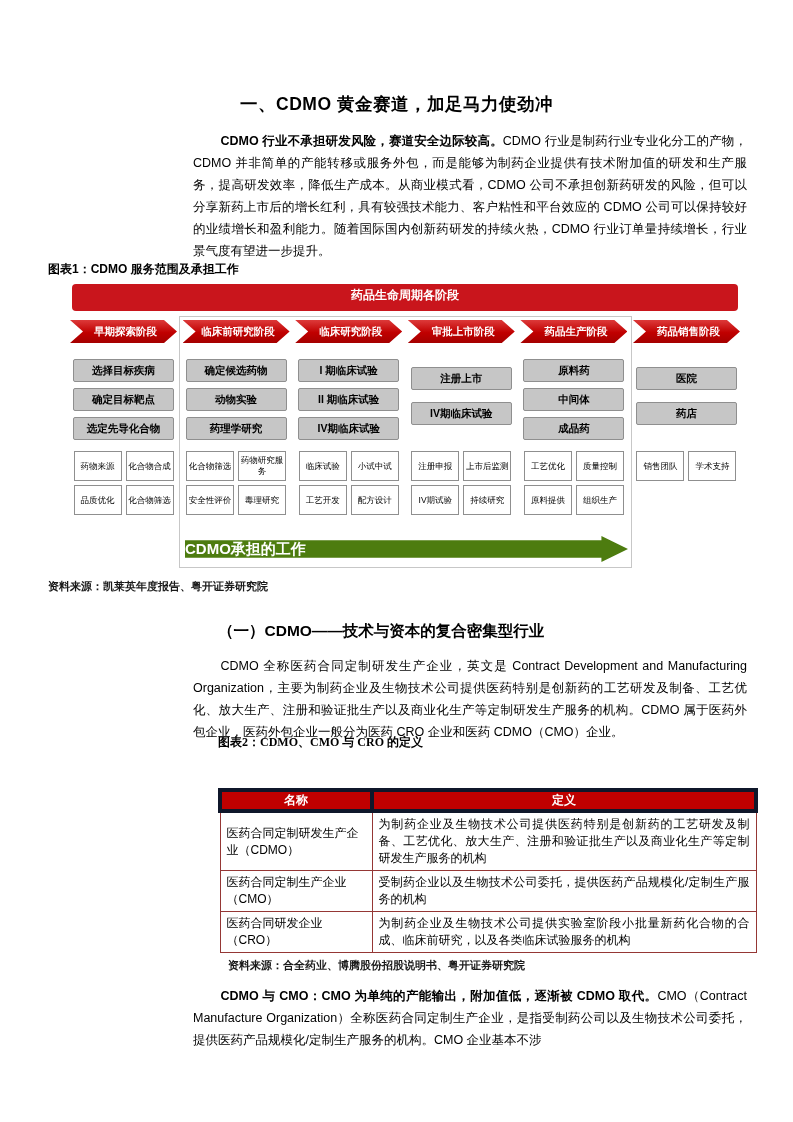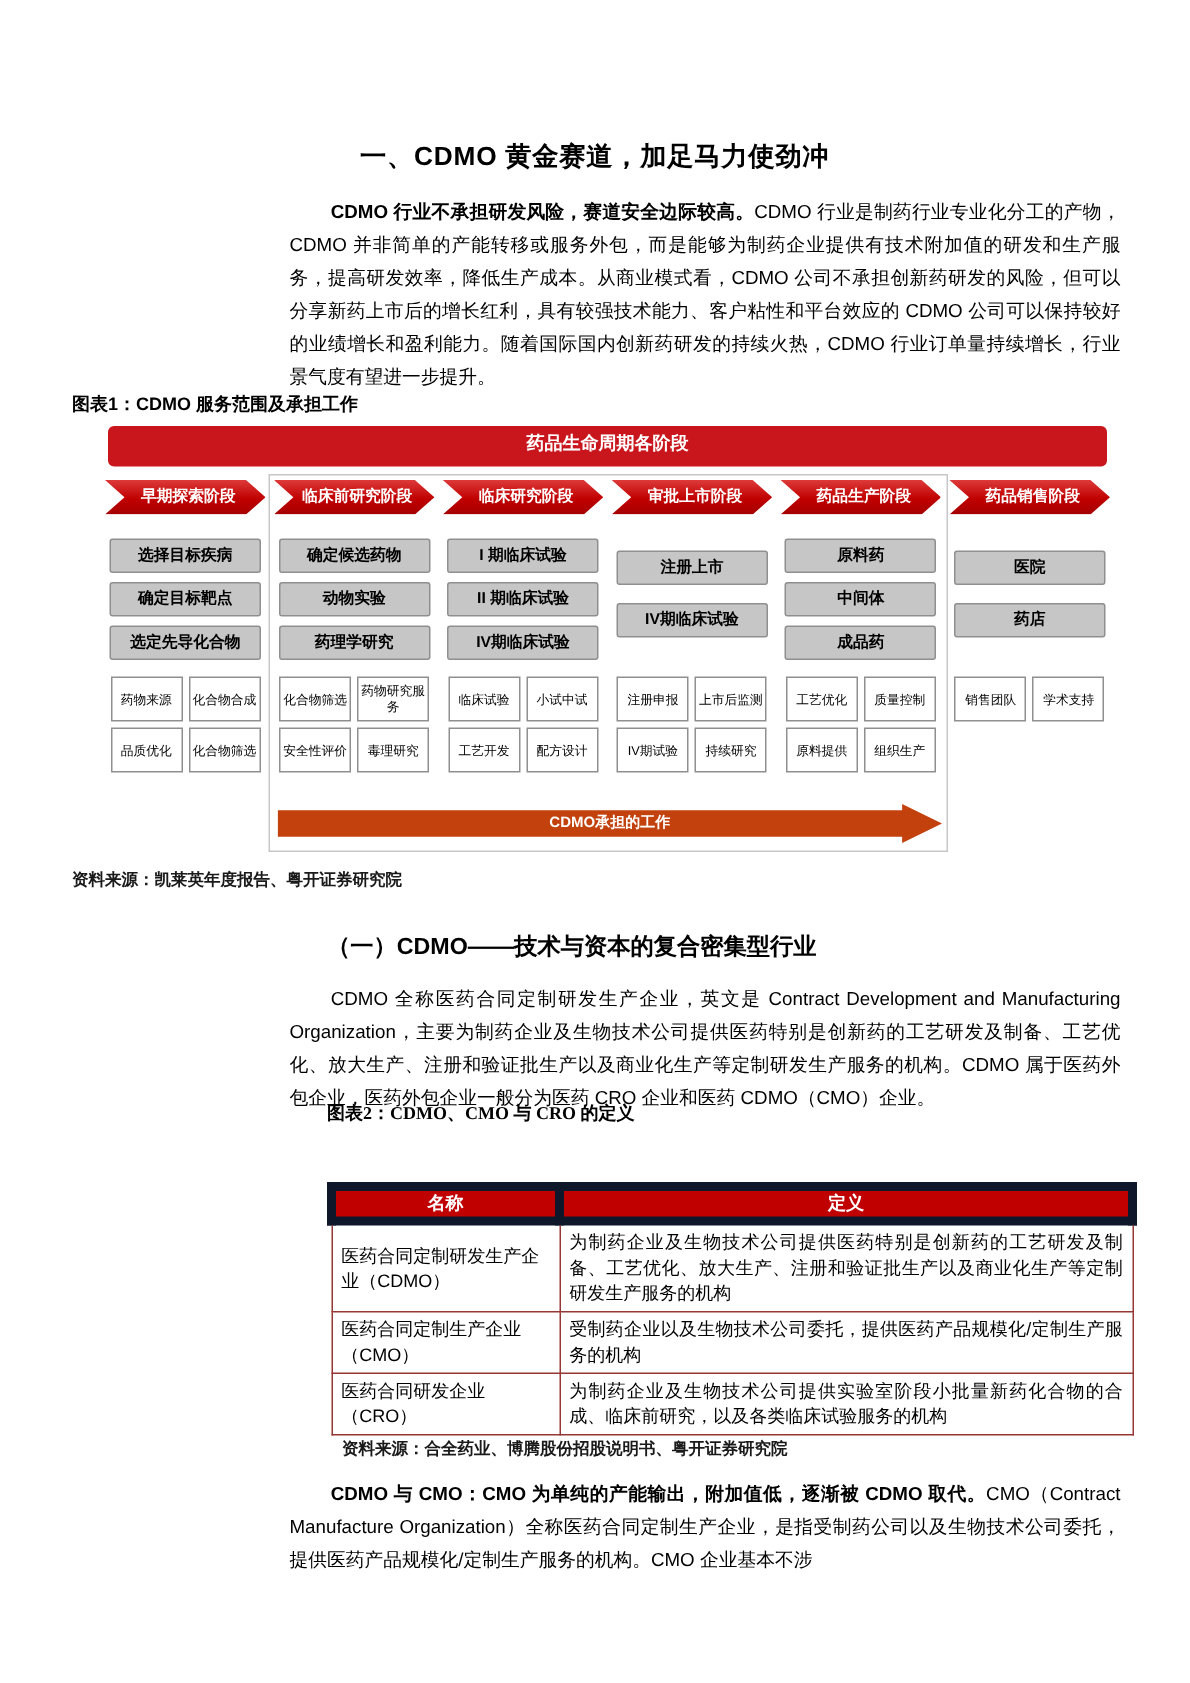--- a/index.html
+++ b/index.html
@@ -38,28 +38,28 @@
     background:linear-gradient(180deg,#dd3a3a 0%,#c00000 55%,#a50000 100%);
     clip-path:polygon(0 0, calc(100% - 13px) 0, 100% 50%, calc(100% - 13px) 100%, 0 100%, 13px 50%);
     padding:0 10px 0 14px; }
   .boxes { height:84px; margin-top:16px; display:flex; flex-direction:column; gap:6px; padding:0 3px; }
   .boxes.shift { padding-top:8px; gap:12px; }
   .gbox { height:23px; background:#c6c6c6; border:1px solid #8f8f8f; border-radius:2px;
     font-size:10.5px; font-weight:bold; text-align:center; line-height:21px; }
   .tasks { margin-top:8px; display:flex; flex-wrap:wrap; gap:4px; justify-content:center; }
   .tbox { width:48px; height:30px; background:#fff; border:1px solid #8f8f8f; font-size:8.5px;
     display:flex; align-items:center; justify-content:center; text-align:center; line-height:1.25; padding:1px; }
-  .cdmo-arrow { position:absolute; left:115px; top:256px; width:443px; height:26px; background:#c2410c;
+  .cdmo-arrow { position:absolute; left:115px; top:256px; width:443px; height:26px; background:#4d7c0f;
     clip-path:polygon(0 16%, 94% 16%, 94% 0, 100% 50%, 94% 100%, 94% 84%, 0 84%);
-    color:#fff; font-weight:bold; font-size:10px; text-align:center; line-height:26px; }
+    color:#fff; font-weight:bold; font-size:15px; line-height:26px; }
 
   
   .def-table { position:absolute; left:218px; top:788px; width:540px; border-collapse:collapse; }
   .def-table th { background:#c00000; color:#fff; font-weight:bold; font-size:12px; height:20px;
-    border:6px solid #0f172a; text-align:center; }
+    border:4px solid #0f172a; text-align:center; }
   .def-table td { border:1px solid #953735; font-size:12px; line-height:17px; padding:3px 6px;
     vertical-align:middle; text-align:justify; overflow-wrap:break-word; }
   .def-table td.name { width:152px; text-align:left; }
 </style>
 </head>
 <body>
 
 <div class="page">
 
   <h1 class="doc-title">一、CDMO 黄金赛道，加足马力使劲冲</h1>

